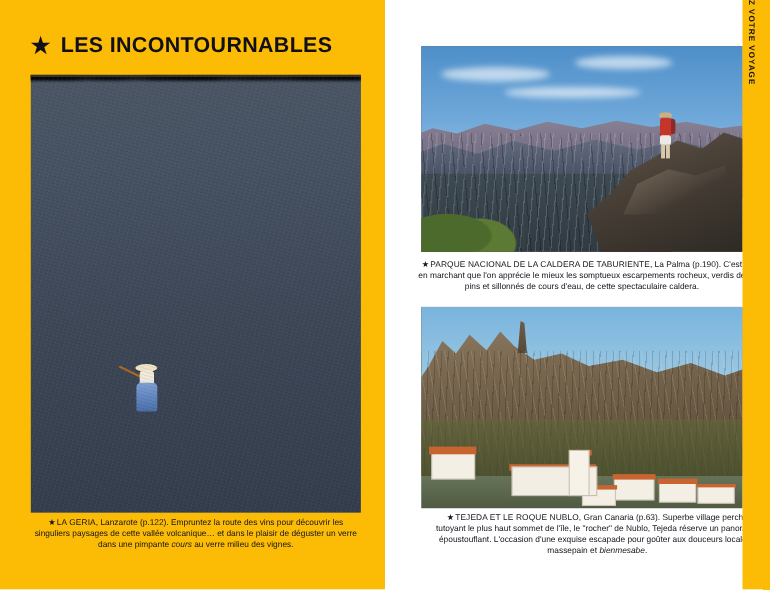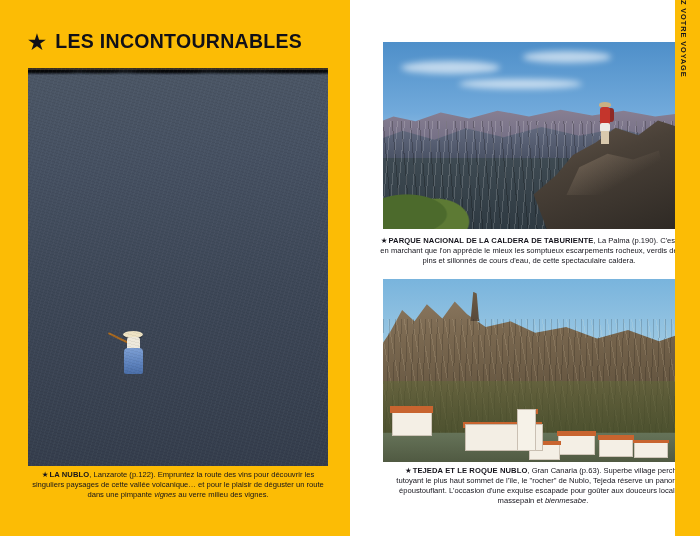--- a/index.html
+++ b/index.html
@@ -174,21 +174,21 @@
     background:#c8642f; }
 
   
   .caption {
     position: absolute;
     text-align: center;
     line-height: 1.33;
     color: #15141c;
   }
   .caption .cap-star { font-size: 7.5px; margin-right: 1px; }
-  .caption .cap-title { font-weight: bold; letter-spacing: .1px; margin-top: 19px; }
+  .caption .cap-title { font-weight: normal; letter-spacing: .1px; margin-top: 19px; }
   .caption em { font-style: italic; }
   .cap-geria {
     left: 28px; top: 470px; width: 300px;
     font-size: 7.6px;
   }
   .cap-caldera {
     left: 379px; top: 236px; width: 300px;
     font-size: 7.6px;
   }
   .cap-tejeda {
@@ -270,21 +270,21 @@
       <div class="farmer" style="left:31%; top:66%;">
         <div class="tool"></div>
         <div class="hat"></div>
         <div class="shirt"></div>
         <div class="skirt"></div>
       </div>
       <div class="geria-grain"></div>
     </div>
 
     <div class="caption cap-geria">
-      <span class="cap-star">★</span><span class="cap-title">LA NUBLO</span><span>, Lanzarote (p.122). Empruntez la route des vins pour découvrir les singuliers paysages de cette vallée volcanique… et pour le plaisir de déguster un route dans une pimpante </span><em>vignes</em><span> au verre milieu des vignes.</span>
+      <span class="cap-star">★</span><span class="cap-title">LA GERIA</span><span>, Lanzarote (p.122). Empruntez la route des vins pour découvrir les singuliers paysages de cette vallée volcanique… et dans le plaisir de déguster un verre dans une pimpante </span><em>cours</em><span> au verre milieu des vignes.</span>
     </div>
 
     <div class="folio folio-left">10</div>
   </div>
 
   <div class="page-right"></div>
 
   <div class="photo photo-caldera">
     <div class="cal-sky"></div>
     <div class="cal-cloud" style="left:6%;  top:10%; width:34%; height:7%;"></div>

